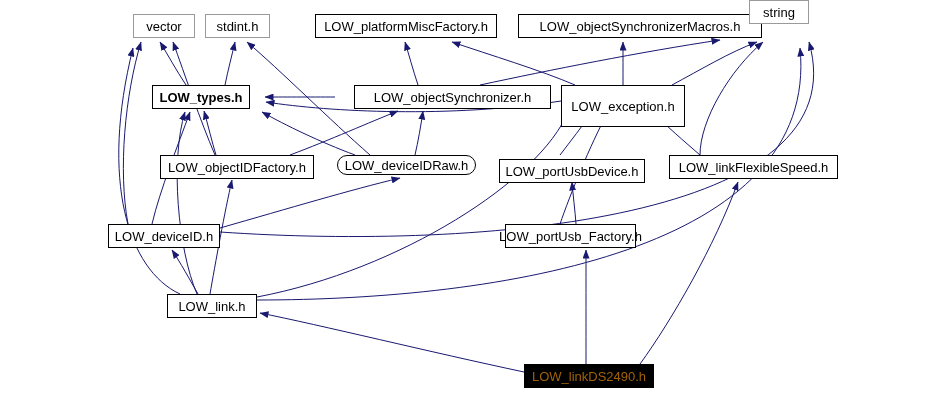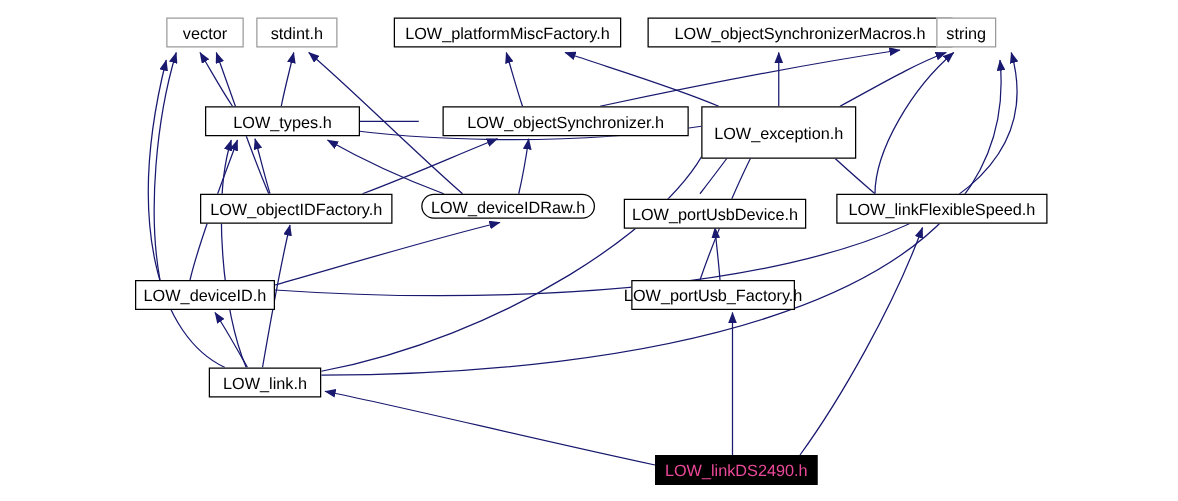--- a/index.html
+++ b/index.html
@@ -36,21 +36,21 @@
     line-height: 1;
     letter-spacing: 0px;
   }
   .node.system {
     border-color: #9a9a9a;
     background: #ffffff;
   }
   .node.current {
     background: #000000;
     border-color: #000000;
-    color: #ec4899;
+    color: #a16207;
   }
   .node-label {
     display: block;
     padding: 0 5px;
     pointer-events: none;
   }
 </style>
 </head>
 <body>
 
@@ -105,24 +105,24 @@
       </div>
       <div class="node system" style="left: 205px; top: 14px; width: 65px; height: 24px;">
         <span class="node-label">stdint.h</span>
       </div>
       <div class="node" style="left: 315px; top: 14px; width: 182px; height: 24px;">
         <span class="node-label">LOW_platformMiscFactory.h</span>
       </div>
       <div class="node" style="left: 518px; top: 14px; width: 244px; height: 24px;">
         <span class="node-label">LOW_objectSynchronizerMacros.h</span>
       </div>
-      <div class="node system" style="left: 749px; top: 14px; width: 48px; height: 24px;">
+      <div class="node system" style="left: 749px; top: 0; width: 60px; height: 24px;">
         <span class="node-label">string</span>
       </div>
-      <div class="node" style="left: 164px; top: 85px; width: 124px; height: 24px;">
+      <div class="node" style="left: 152px; top: 85px; width: 98px; height: 24px; font-weight: bold;">
         <span class="node-label">LOW_types.h</span>
       </div>
       <div class="node" style="left: 354px; top: 85px; width: 197px; height: 24px;">
         <span class="node-label">LOW_objectSynchronizer.h</span>
       </div>
       <div class="node" style="left: 561px; top: 85px; width: 124px; height: 42px;">
         <span class="node-label">LOW_exception.h</span>
       </div>
       <div class="node" style="left: 160px; top: 155px; width: 154px; height: 24px;">
         <span class="node-label">LOW_objectIDFactory.h</span>

